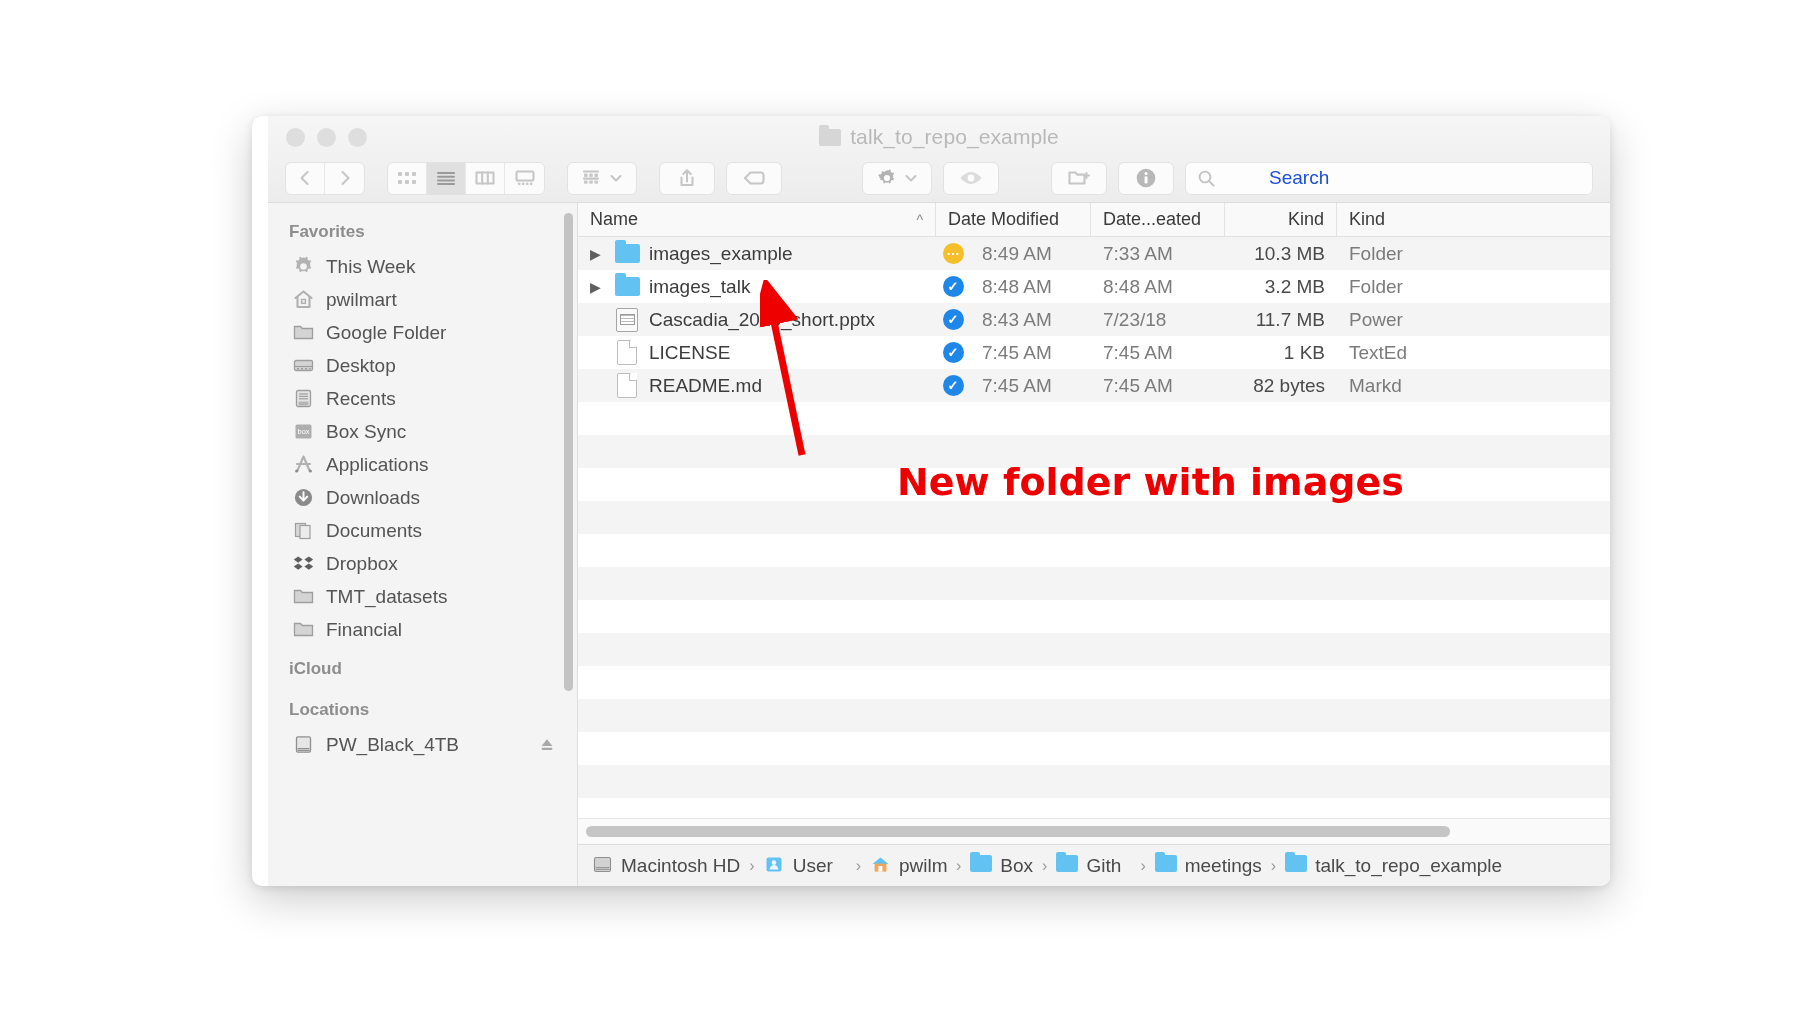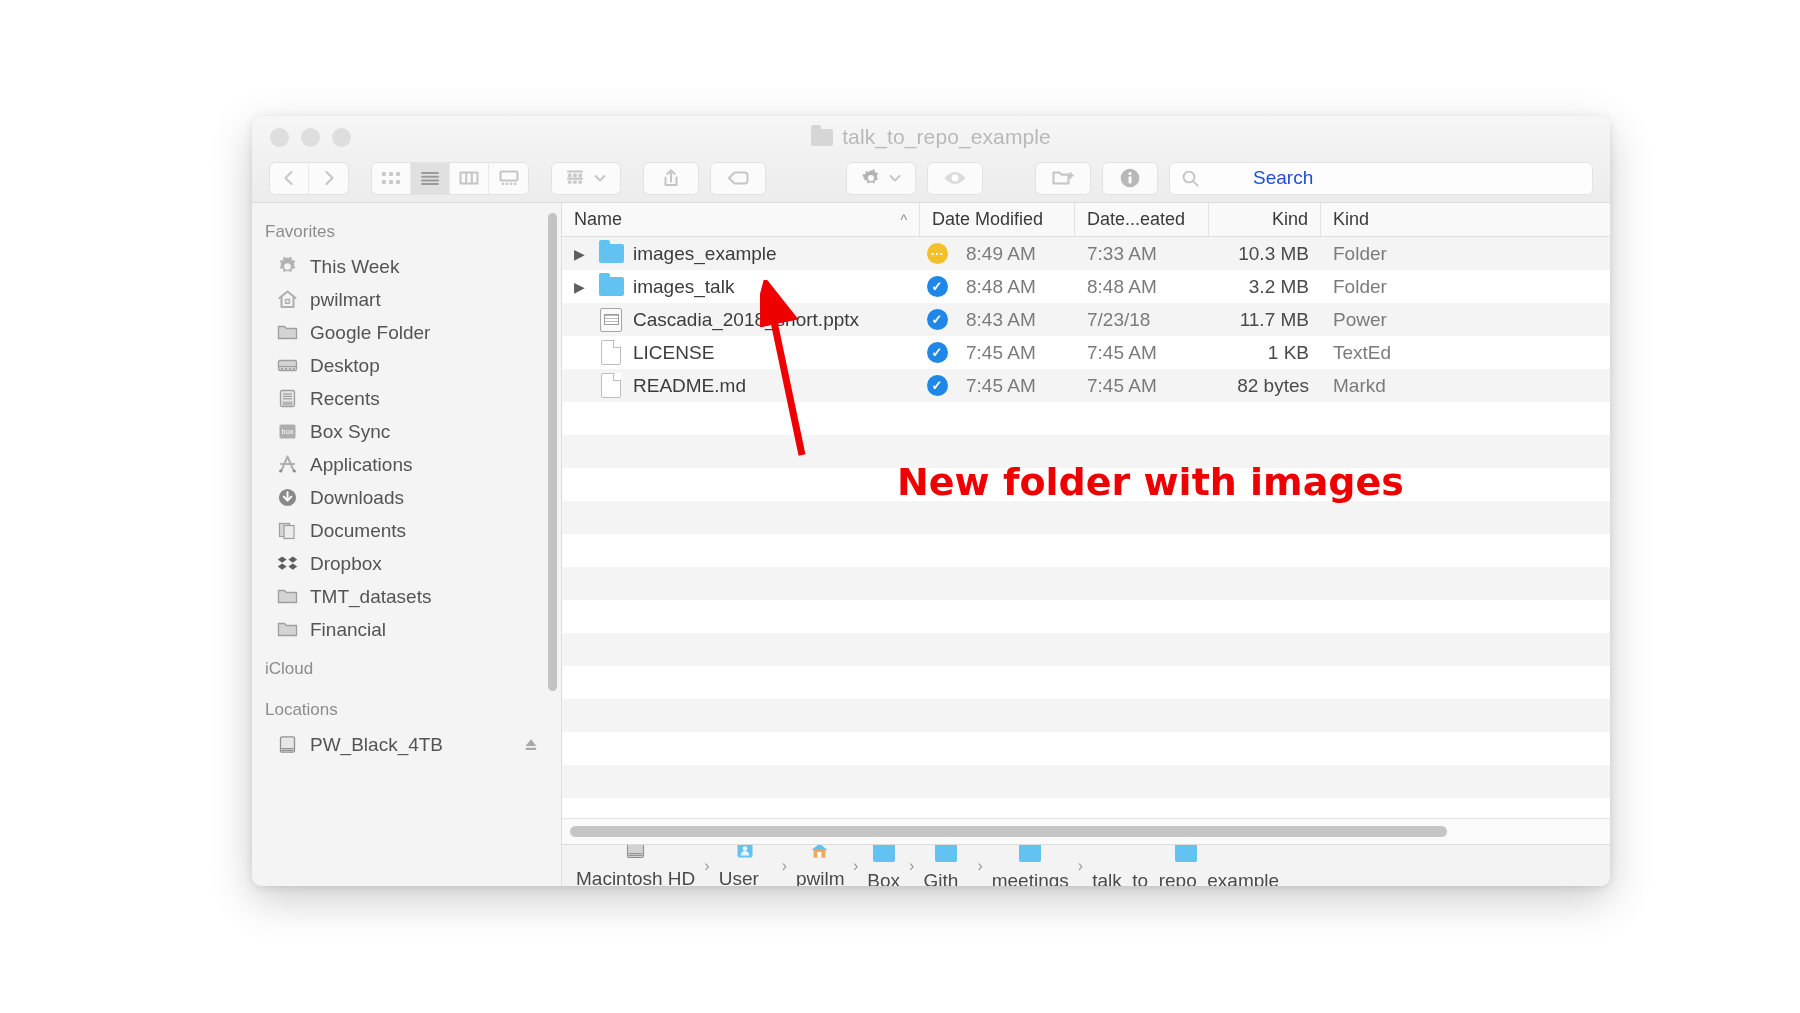--- a/index.html
+++ b/index.html
@@ -14,20 +14,21 @@
   #finder-window {
     position: absolute;
     left: 252px; top: 116px;
     width: 1358px; height: 770px;
     background: #ffffff;
     border-radius: 10px;
     box-shadow: 0 14px 44px rgba(0,0,0,0.20), 0 2px 8px rgba(0,0,0,0.10);
     overflow: hidden;
     display: flex;
     flex-direction: column;
+    padding-left: 16px;
   }
 
   
   #titlebar {
     height: 87px;
     background: linear-gradient(180deg,#f6f6f6 0%, #ececec 100%);
     border-bottom: 1px solid #dcdcdc;
     position: relative;
     flex: 0 0 auto;
   }
@@ -110,22 +111,23 @@
   
   #sidebar {
     width: 310px; flex: 0 0 310px;
     background: #f4f4f4;
     border-right: 1px solid #dedede;
     position: relative;
     overflow: hidden;
     padding-top: 6px;
   }
   .sb-header {
-    font-size: 17px; font-weight: normal; color: #8d8d8d;
+    font-size: 17px; font-weight: bold; color: #8d8d8d;
     padding: 13px 0 8px 13px;
+    margin-left: 8px;
   }
   .sb-item {
     height: 33px; display: flex; align-items: center;
     gap: 11px; padding-left: 24px;
     font-size: 19px; color: #545454;
     position: relative;
   }
   .sb-icon { width: 23px; height: 23px; flex: 0 0 23px; display:flex; align-items:center; justify-content:center;}
   .eject { position: absolute; right: 20px; }
   #sidebar-scrollbar {
@@ -226,21 +228,21 @@
   
   #pathbar {
     height: 42px; flex: 0 0 42px;
     background: #f3f3f3;
     border-top: 1px solid #dcdcdc;
     display: flex; align-items: center;
     padding: 0 14px;
     font-size: 19px; color: #4a4a4a;
     gap: 0; overflow: hidden;
   }
-  .crumb { display: flex; align-items: center; gap: 8px; white-space: nowrap; flex-direction: column; }
+  .crumb { display: flex; gap: 8px; white-space: nowrap; }
   .crumb-sep { margin: 0 9px; color: #9a9a9a; font-size: 16px; }
   .crumb-label { overflow: hidden; }
   .crumb-label.trunc-user { width: 54px; }
   .crumb-label.trunc-pwil { width: 48px; }
   .crumb-label.trunc-gith { width: 45px; }
   .cfolder { width: 22px; height: 17px; background: #62c3f2; border-radius: 2px; position: relative; flex:0 0 22px;}
   .cfolder::before { content:""; position:absolute; left:0; top:-3px; width:10px;height:4px;background:#62c3f2;border-radius:2px 2px 0 0; }
 
   
   #annotation-text {

